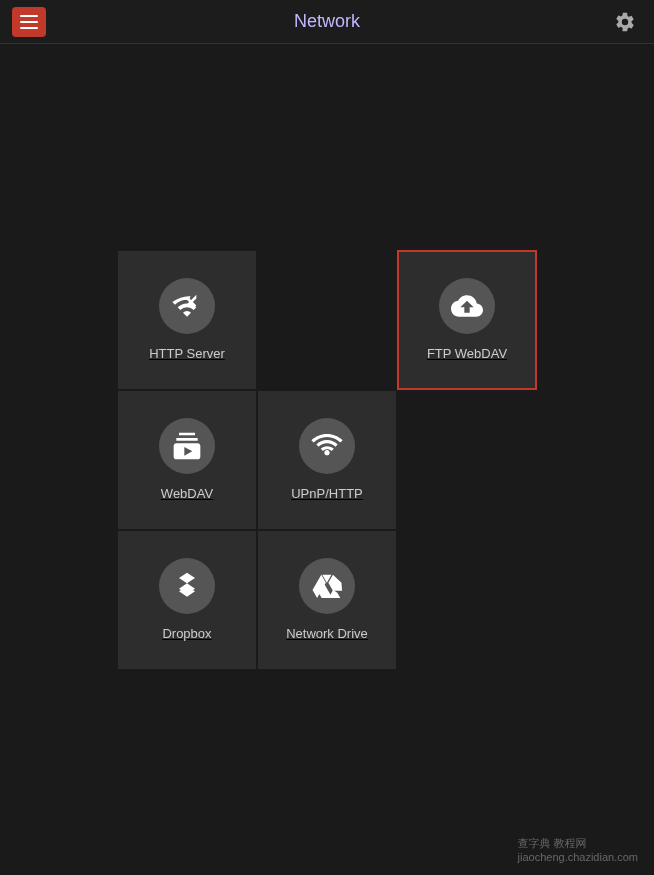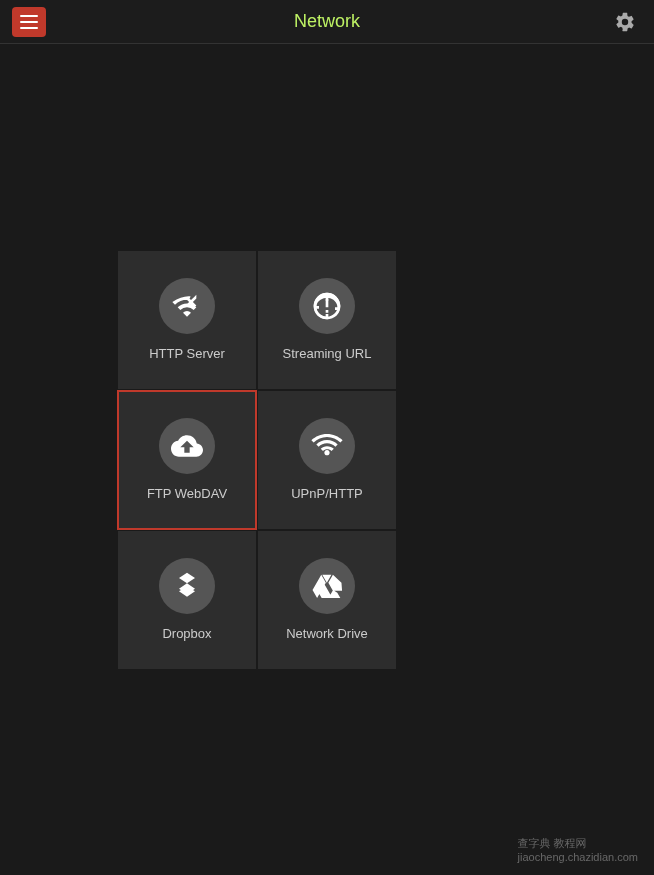--- a/index.html
+++ b/index.html
@@ -47,21 +47,21 @@
       width: 18px;
       height: 2px;
       background: white;
       border-radius: 1px;
     }
 
     .top-bar-title {
       position: absolute;
       left: 50%;
       transform: translateX(-50%);
-      color: #bef264;
+      color: #c4b5fd;
       font-size: 18px;
       font-weight: 500;
     }
 
     .gear-btn {
       color: #aaaaaa;
       font-size: 22px;
       cursor: pointer;
       background: none;
       border: none;
@@ -73,20 +73,21 @@
     }
 
     
     .main-content {
       width: 100%;
       height: calc(875px - 44px);
       display: flex;
       align-items: center;
       justify-content: center;
       background-color: #1a1a1a;
+      text-decoration: underline;
     }
 
     
     .grid-container {
       display: grid;
       grid-template-columns: 140px 140px 140px;
       grid-template-rows: 140px 140px 140px;
       gap: 0;
     }
 
@@ -170,41 +171,40 @@
 
     <div class="grid-item">
       <div class="icon-circle">
         <svg width="32" height="32" viewBox="0 0 24 24" fill="white">
           <path d="M1 9l2 2c2.88-2.88 6.79-4.08 10.53-3.62l1.19-2.55C10.91 4.27 5.84 5.86 1 9zm8 8l3 3 3-3a4.237 4.237 0 0 0-6 0zm-4-4l2 2a7.074 7.074 0 0 1 10 0l2-2C15.14 9.14 8.87 9.14 5 13zm14-9.41L17.59 5 15 7.59 12.41 5 11 6.41 13.59 9 11 11.59l1.41 1.41L15 10.41l2.59 2.59L19 11.59 16.41 9 19 6.41z"></path>
         </svg>
       </div>
       <span class="grid-item-label">HTTP Server</span>
     </div>
 
-    <div class="grid-item">
-      <div class="icon-circle">
-        <svg width="32" height="32" viewBox="0 0 24 24" fill="white">
-          <path d="M12 2C6.48 2 2 6.48 2 12s4.48 10 10 10 10-4.48 10-10S17.52 2 12 2zm0 18c-4.41 0-8-3.59-8-8s3.59-8 8-8 8 3.59 8 8-3.59 8-8 8zm-1-13h2v6h-2zm0 8h2v2h-2z"></path>
-          <path d="M12 2C6.48 2 2 6.48 2 12s4.48 10 10 10 10-4.48 10-10S17.52 2 12 2zm1 17.93V18h-2v1.93C7.06 19.44 4.56 16.94 4.07 14H6v-2H4.07C4.56 9.06 7.06 6.56 11 6.07V8h2V6.07c3.94.49 6.44 2.99 6.93 6.93H18v2h1.93c-.49 3.94-2.99 6.44-6.93 6.93z"></path>
-        </svg>
-      </div>
-      <span class="grid-item-label">Streaming URL</span>
-    </div>
 
     <div class="grid-item empty"></div>
 
     <div class="grid-item selected">
       <div class="icon-circle">
         <svg width="32" height="32" viewBox="0 0 24 24" fill="white">
           <path d="M19.35 10.04C18.67 6.59 15.64 4 12 4 9.11 4 6.6 5.64 5.35 8.04 2.34 8.36 0 10.91 0 14c0 3.31 2.69 6 6 6h13c2.76 0 5-2.24 5-5 0-2.64-2.05-4.78-4.65-4.96zM14 13v4h-4v-4H7l5-5 5 5h-3z"></path>
         </svg>
       </div>
       <span class="grid-item-label">FTP WebDAV</span>
     </div>
 
+    <div class="grid-item">
+      <div class="icon-circle">
+        <svg width="32" height="32" viewBox="0 0 24 24" fill="white">
+          <path d="M20 8H4V6h16v2zm-2-6H6v2h12V2zm4 10v8c0 1.1-.9 2-2 2H4c-1.1 0-2-.9-2-2v-8c0-1.1.9-2 2-2h16c1.1 0 2 .9 2 2zm-6 4l-6-3.27v6.53L16 16z"></path>
+        </svg>
+      </div>
+      <span class="grid-item-label">WebDAV</span>
+    </div>
 
     <div class="grid-item">
       <div class="icon-circle">
         <svg width="32" height="32" viewBox="0 0 24 24" fill="white">
           <path d="M12 3C7.46 3 3.34 4.78.29 7.67L2 9.38C4.62 6.86 8.13 5.28 12 5.28s7.38 1.58 10 4.1l1.71-1.71C20.66 4.78 16.54 3 12 3zm0 4.56c-3.13 0-5.95 1.27-8 3.33l1.71 1.71C7.26 11.04 9.52 10 12 10s4.74 1.04 6.29 2.6l1.71-1.71C17.95 8.83 15.13 7.56 12 7.56zm0 4.55c-1.84 0-3.5.75-4.7 1.95L9 15.77c.82-.82 1.95-1.33 3.2-1.33 1.25 0 2.38.51 3.2 1.33l1.7-1.71C15.9 12.86 14.04 12.11 12 12.11zM12 19c-1.1 0-2-.9-2-2s.9-2 2-2 2 .9 2 2-.9 2-2 2z"></path>
         </svg>
       </div>
       <span class="grid-item-label">UPnP/HTTP</span>
     </div>
 

